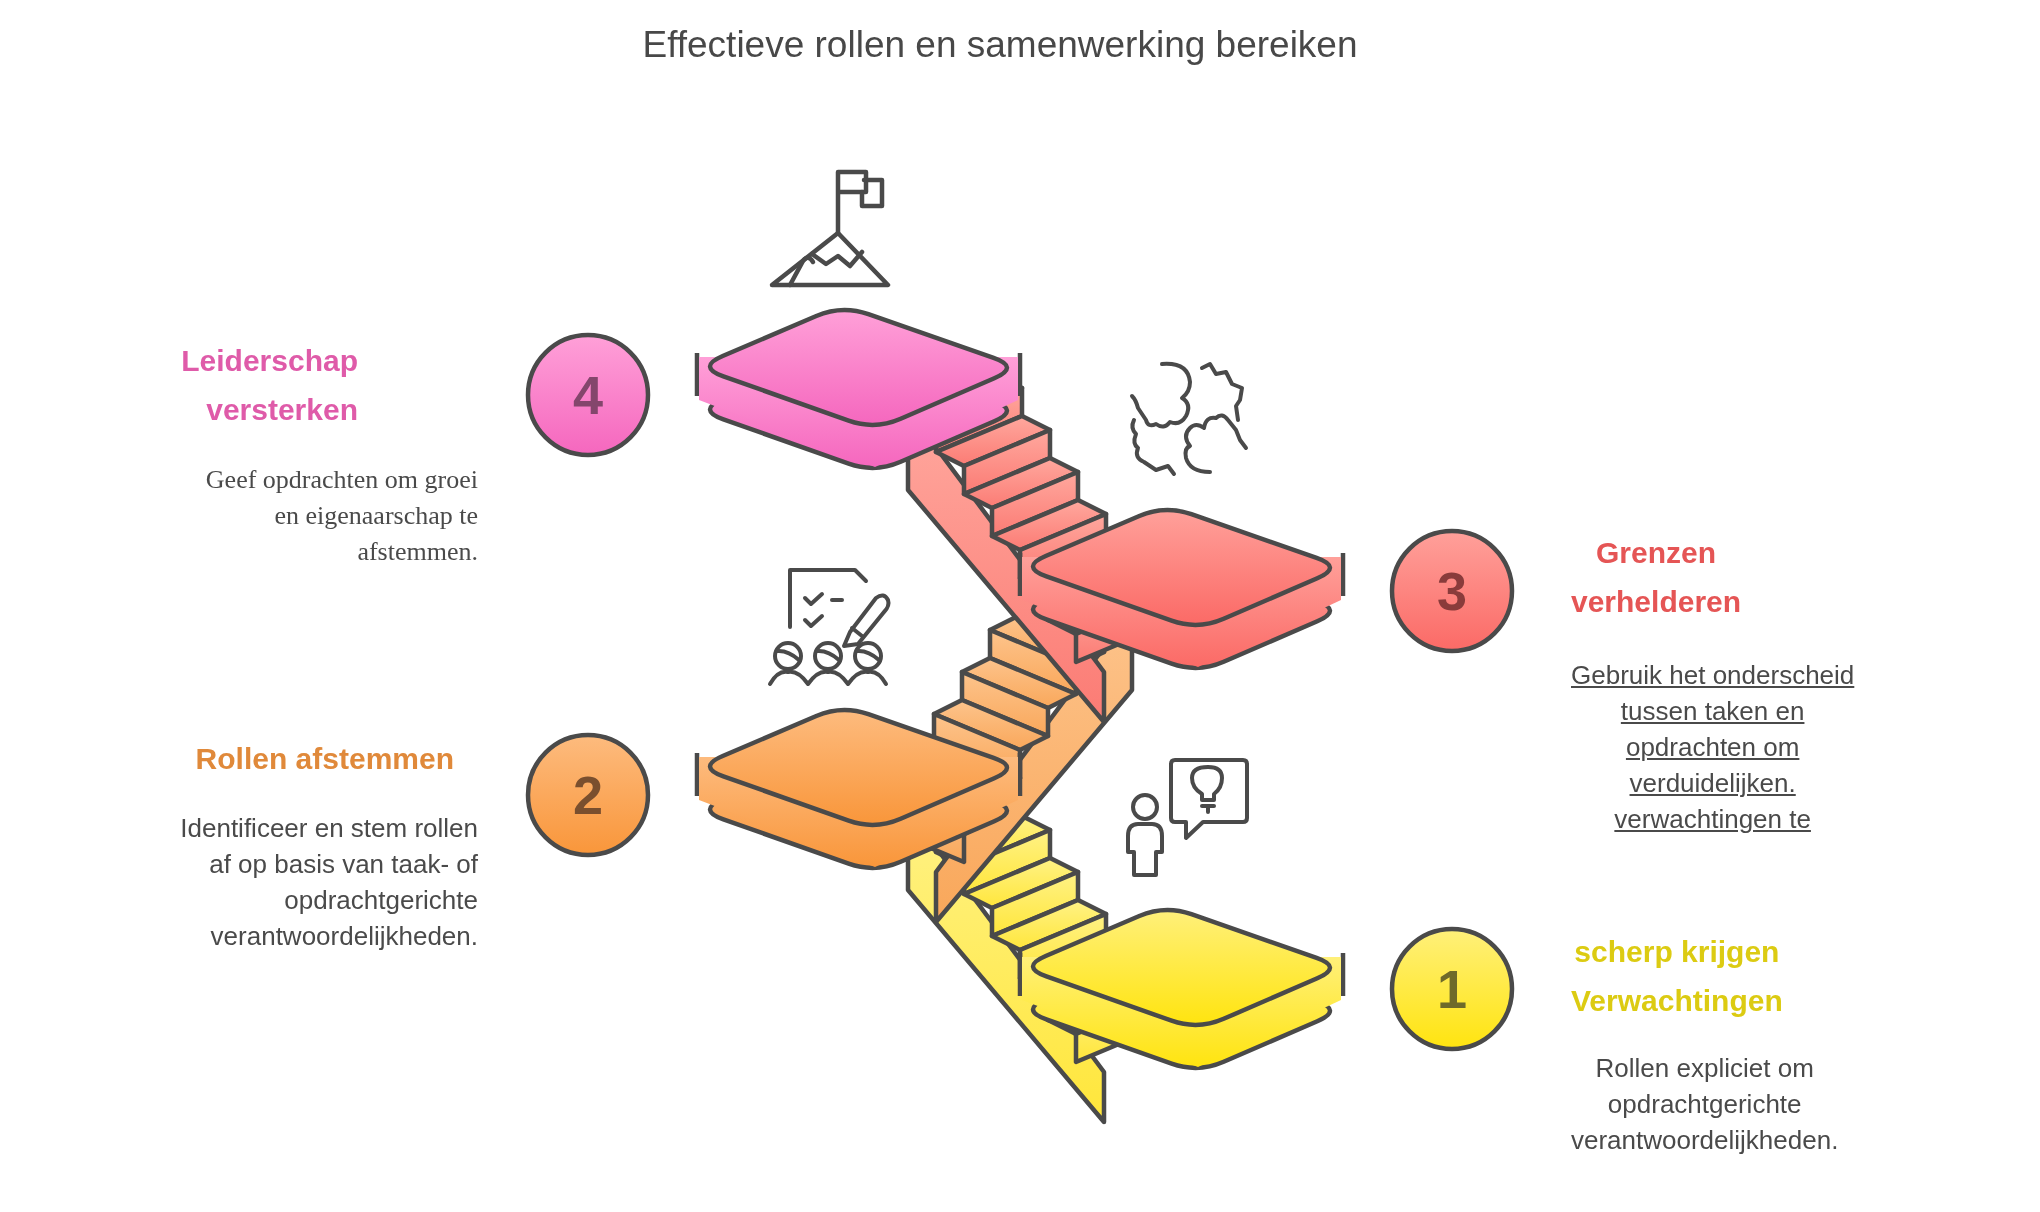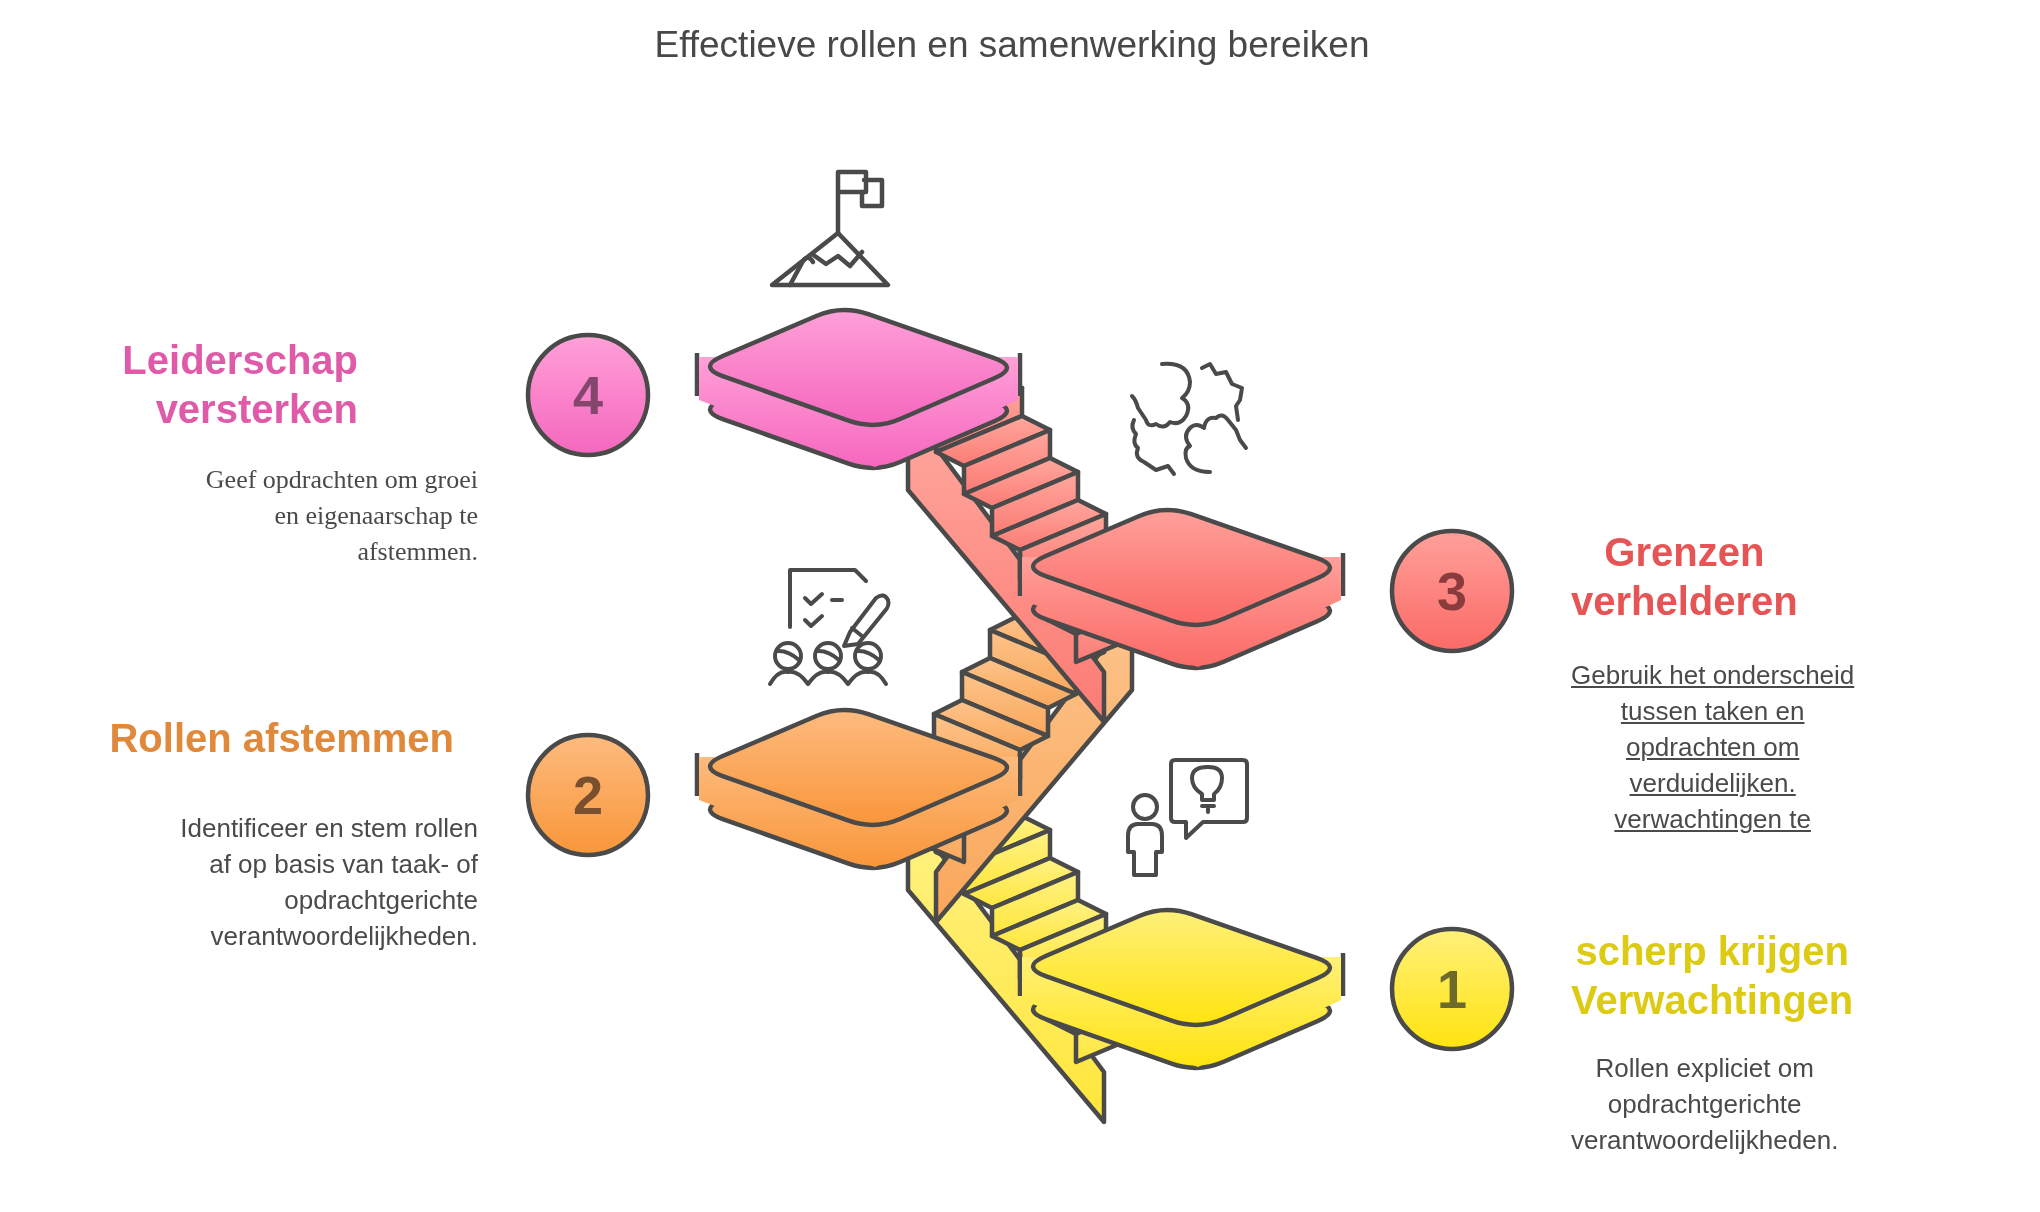--- a/index.html
+++ b/index.html
@@ -1,19 +1,19 @@
 <!DOCTYPE html>
 <html><head>
 <meta charset="utf-8">
 <style>
   html, body { margin:0; padding:0; background:#ffffff; }
   body { width:2040px; height:1212px; position:relative; overflow:hidden; font-family:"Liberation Sans", "DejaVu Sans", sans-serif; }
-  .title { position:absolute; left:12px; width:2000px; top:24px; text-align:center; font-size:37px; color:#484848; letter-spacing:0px; }
+  .title { position:absolute; left:0; width:2000px; top:24px; text-align:center; font-size:37px; color:#484848; letter-spacing:0px; }
   #art { position:absolute; left:0; top:0; width:2040px; height:1212px; }
-  .heading { position:absolute; font-weight:bold; font-size:40px; line-height:49px; }
+  .heading { position:absolute; font-weight:bold; font-size:30px; line-height:49px; }
   .body { position:absolute; font-size:26px; line-height:36px; color:#4a4a4a; }
   .left { text-align:right; }
   .right { text-align:center; }
 </style>
 </head>
 <body>
 
 <div class="title">Effectieve rollen en samenwerking bereiken</div>
 
 <svg id="art" xmlns="http://www.w3.org/2000/svg" width="2040" height="1212" viewBox="0 0 2040 1212">
@@ -201,21 +201,21 @@
 <div class="heading left" style="right:1682px; top:336px; color:#df5ba9;">
   <div>Leiderschap</div>
   <div>versterken</div>
 </div>
 <div class="body left" style="right:1562px; top:462px;font-family:Liberation Serif, serif;">
   <div>Geef opdrachten om groei</div>
   <div>en eigenaarschap te</div>
   <div>afstemmen.</div>
 </div>
 
-<div class="heading left" style="right:1586px; top:714px; color:#e0893a;">
+<div class="heading left" style="right:1586px; top:734px; color:#e0893a;">
   <div>Rollen afstemmen</div>
 </div>
 <div class="body left" style="right:1562px; top:810px;">
   <div>Identificeer en stem rollen</div>
   <div>af op basis van taak- of</div>
   <div>opdrachtgerichte</div>
   <div>verantwoordelijkheden.</div>
 </div>
 
 <div class="heading right" style="left:1571px; top:528px; color:#e55555;">

